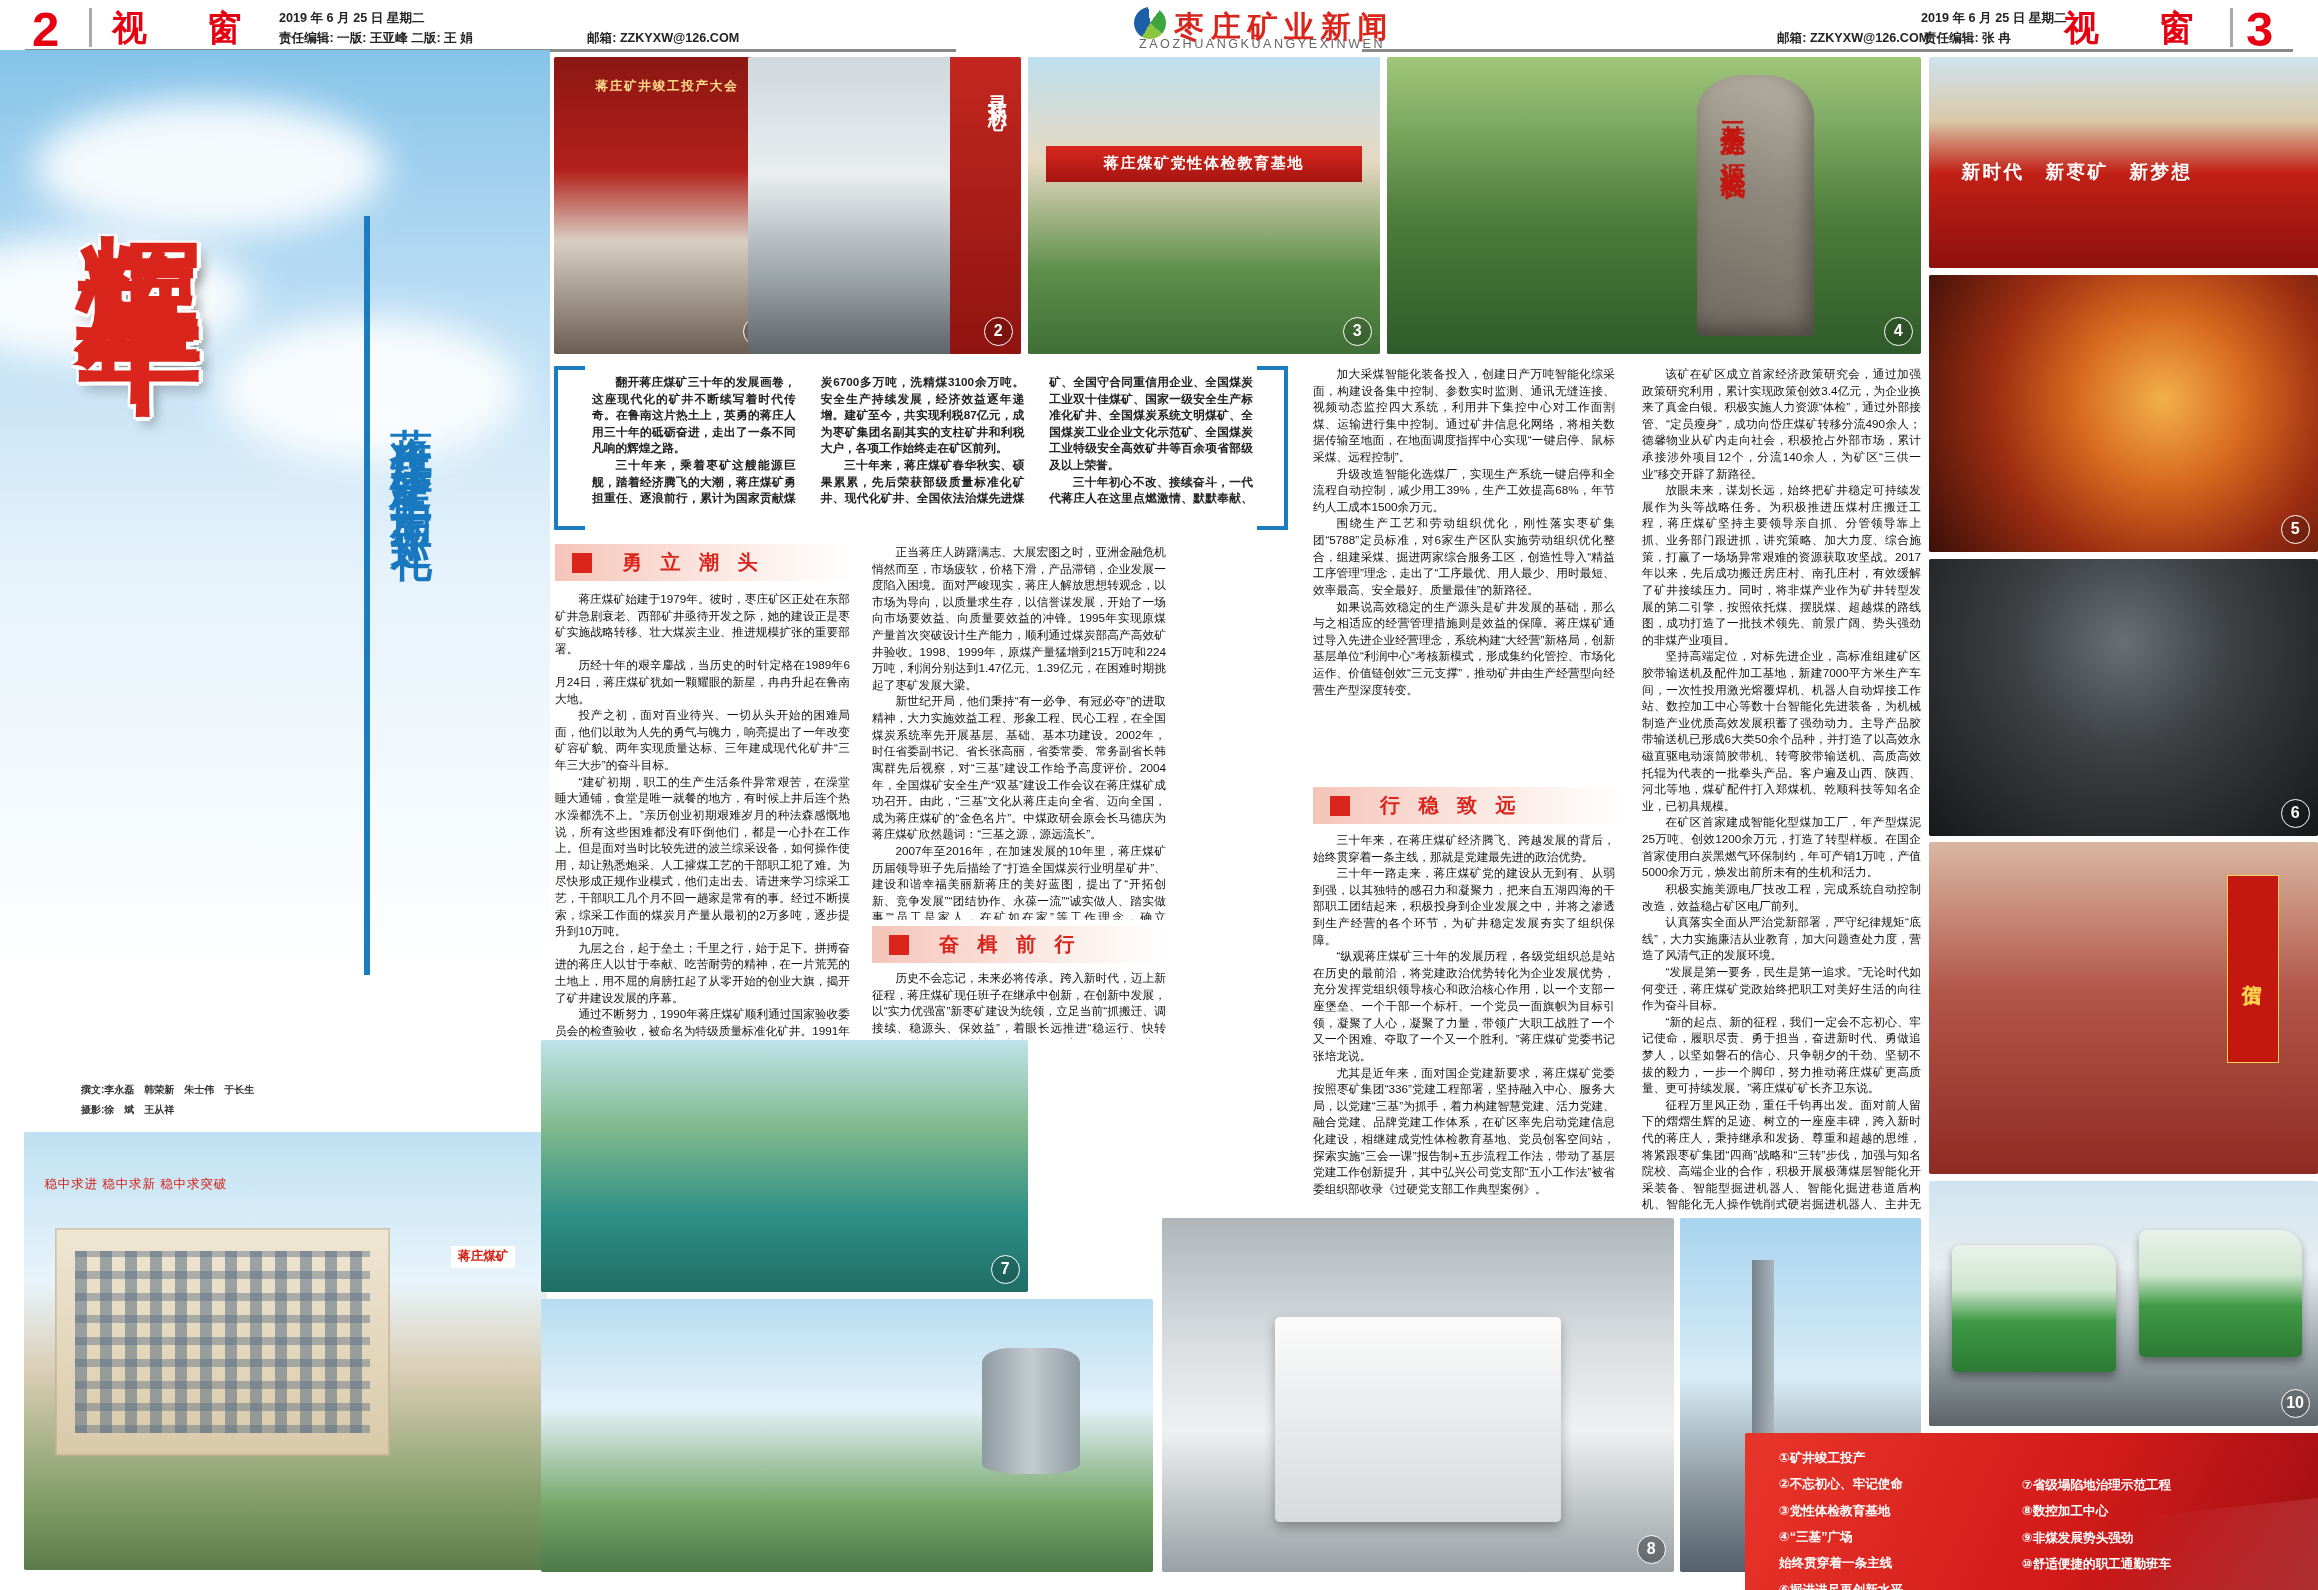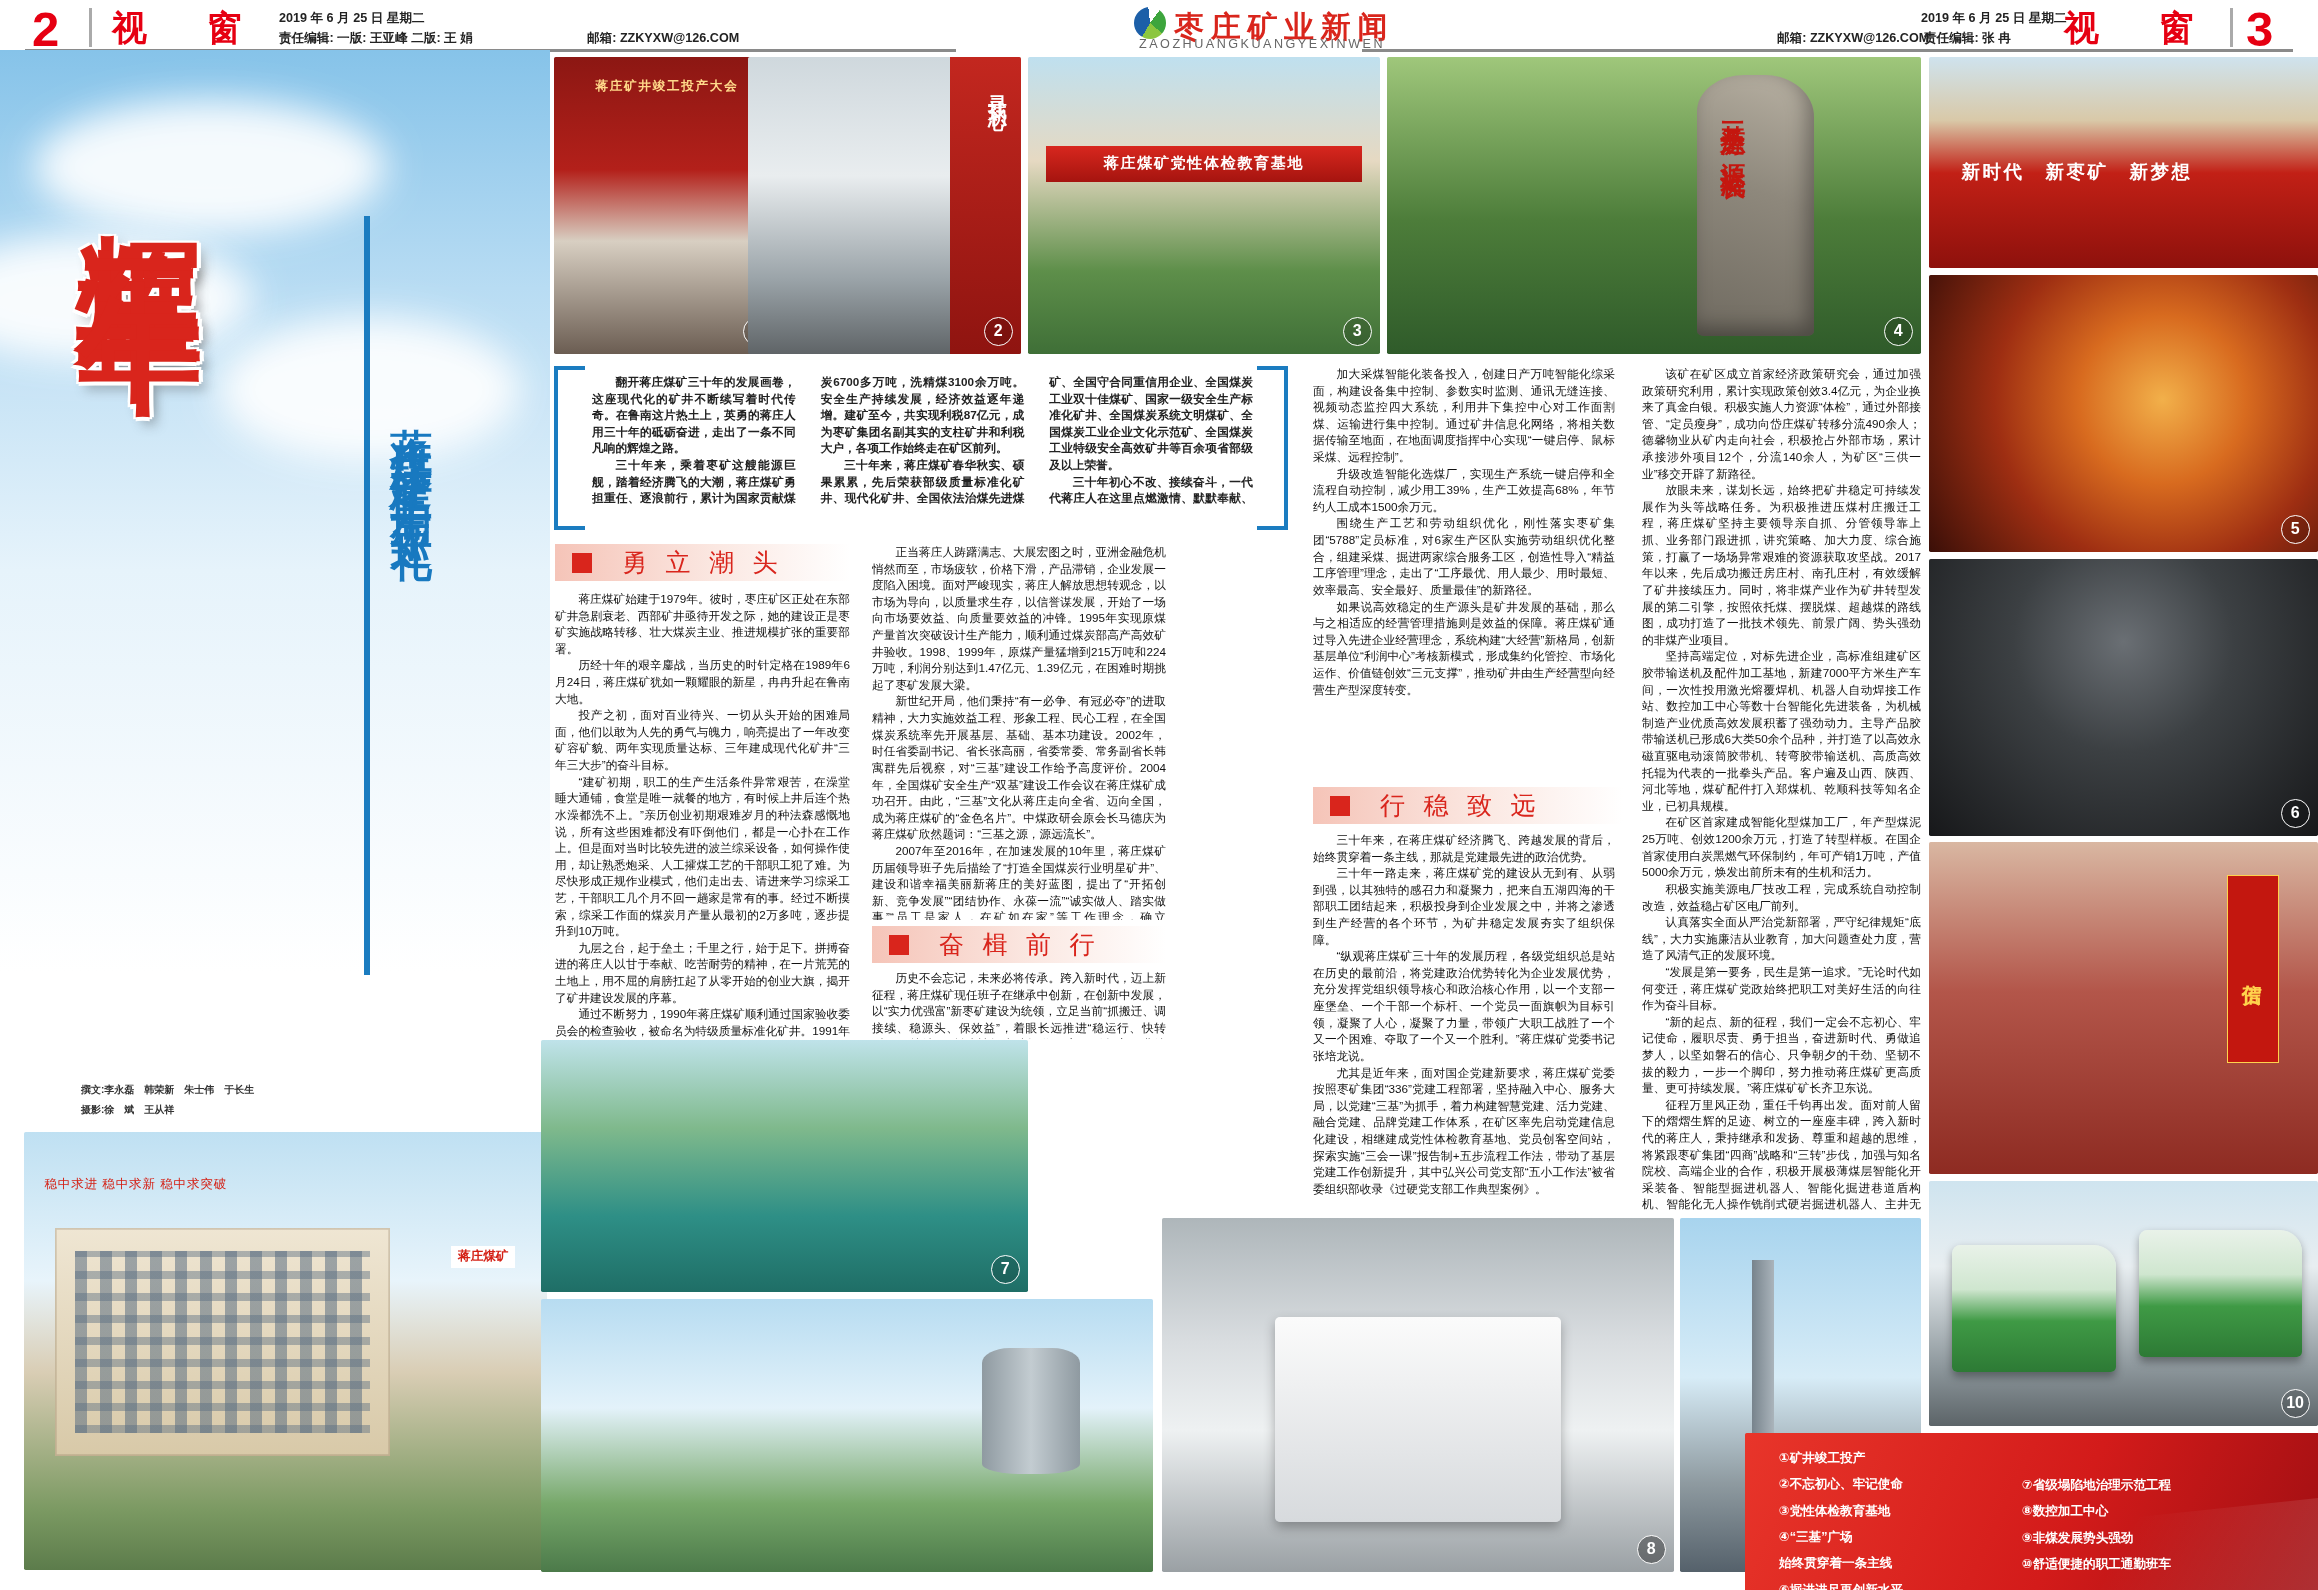--- a/index.html
+++ b/index.html
@@ -76,21 +76,21 @@
   
   .col{position:absolute;overflow:hidden;font-size:11.7px;line-height:1.42;text-align:justify;color:#111;}
   .col p{margin:0;text-indent:2em;}
   .intro{font-weight:bold;color:#222;column-gap:25px;}
   .brk{position:absolute;width:27px;height:156px;border:4.2px solid #1b7cc0;}
   .brk.l{border-right:none;}
   .brk.r{border-left:none;}
   .sec-header{position:absolute;display:flex;align-items:center;
       background:linear-gradient(90deg,#f5c4b8 0%,#fbe8e2 55%,#ffffff 100%);}
   .sec-header .sq{width:20px;height:20px;background:#d9251c;margin:0 30px 0 17px;}
-  .sec-header .t{color:#d9251c;font-size:25px;font-weight:normal;letter-spacing:18.5px;white-space:nowrap;}
+  .sec-header .t{color:#d9251c;font-size:20px;font-weight:bold;letter-spacing:18.5px;white-space:nowrap;}
   
   .capband{background:linear-gradient(115deg,#e8352a 0%,#d31b1a 55%,#9e0e12 100%);}
   .capband:after{content:"";position:absolute;right:0;bottom:0;width:60%;height:55%;
       background:linear-gradient(300deg,rgba(255,255,255,.14),transparent 60%);transform:skewY(-6deg);}
   .caps{position:absolute;color:#fff;font-size:12.6px;font-weight:bold;line-height:2.1;white-space:nowrap;}
   .caps p{margin:0;}
 </style>
 </head>
 <body>
 

